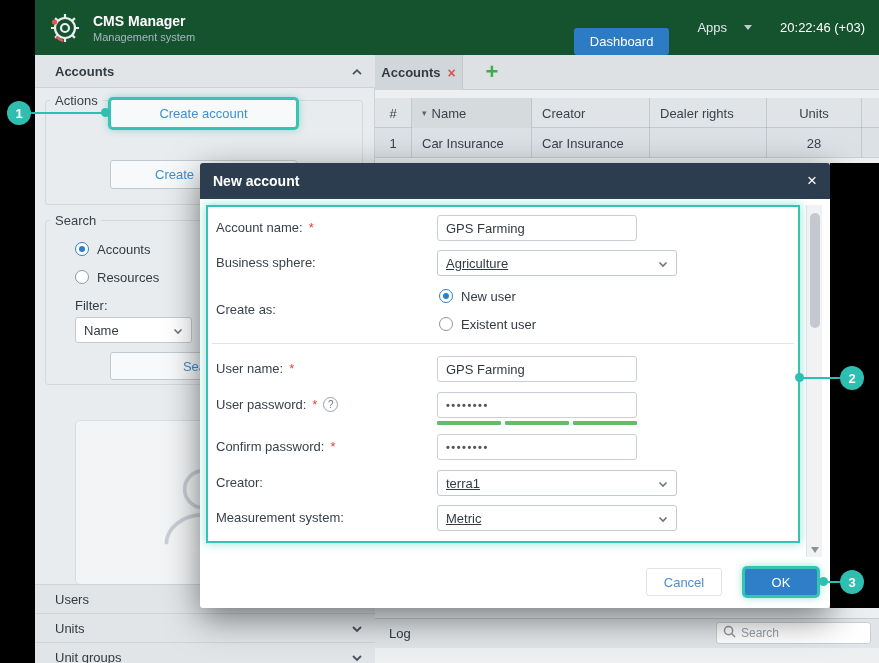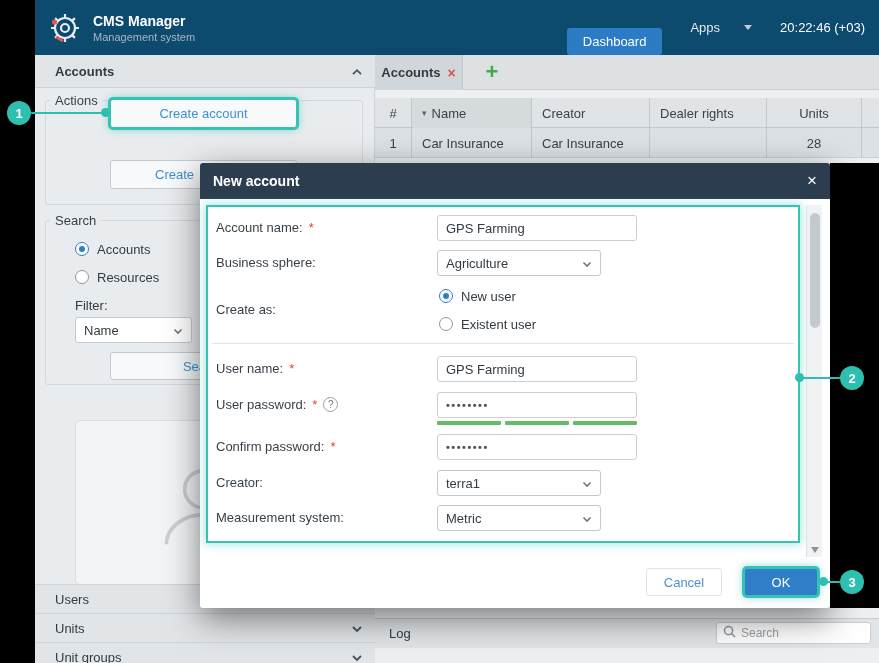--- a/index.html
+++ b/index.html
@@ -5,28 +5,28 @@
   * { margin:0; padding:0; box-sizing:border-box; }
   html,body { background:#000; }
   body { font-family:"Liberation Sans", sans-serif; }
   .stage { position:relative; width:879px; height:663px; background:#000; overflow:hidden; }
   .abs { position:absolute; }
 
   
   .app { position:absolute; left:35px; top:0; width:844px; height:663px; background:#edeff1; z-index:1; overflow:hidden; }
 
   
-  .topbar { position:absolute; left:0; top:0; right:0; height:55px; background:#0c4a6e; display:flex; align-items:center; padding-left:10px; }
+  .topbar { position:absolute; left:0; top:0; right:0; height:55px; background:#14532d; display:flex; align-items:center; padding-left:10px; }
   .logo { width:40px; height:40px; display:flex; align-items:center; justify-content:center; }
   .titles { margin-left:8px; }
   .app-title { color:#fff; font-size:14px; font-weight:bold; }
   .app-subtitle { color:#a9b6c3; font-size:11px; margin-top:2px; }
   .top-right { margin-left:auto; display:flex; align-items:center; gap:28px; padding-right:14px; }
   .dash-btn { background:#2b7cc4; color:#fff; border:none; border-radius:3px; font-size:13px; padding:6px 16px; cursor:pointer; font-family:inherit;margin-top:28px; }
-  .apps { color:#e3e9ef; font-size:13px; display:flex; align-items:center; gap:24px; cursor:pointer; }
+  .apps { color:#e3e9ef; font-size:13px; display:flex; align-items:center; gap:17px; cursor:pointer; }
   .caret { width:0; height:0; border-left:4px solid transparent; border-right:4px solid transparent; border-top:5px solid #c2ccd6; }
   .time { color:#fff; font-size:13px; }
 
   
   .sidebar { position:absolute; left:0; top:55px; width:340px; bottom:0; background:#e9ecee; border-right:1px solid #ccd2d7; }
   .side-head { position:absolute; left:0; top:0; width:340px; height:33px; background:#e2e5e8; border-bottom:1px solid #ccd2d7; display:flex; align-items:center; padding:0 12px 0 20px; font-size:13px; font-weight:bold; color:#333b42; }
   .side-head .chev { margin-left:auto; }
   fieldset.grp { position:absolute; border:1px solid #d3d8dc; border-radius:3px; }
   fieldset.grp legend { font-size:13px; color:#39424a; padding:0 5px; margin-left:4px; }
   .sbtn { position:absolute; background:#f7f9fa; border:1px solid #c2cad0; border-radius:3px; color:#3f8fd4; font-size:13px; text-align:center; line-height:27px; cursor:pointer; }
@@ -59,21 +59,21 @@
   
   .modal { position:absolute; left:200px; top:163px; width:630px; height:445px; background:#fff; border-radius:3px; box-shadow:0 10px 34px rgba(0,0,0,.5); z-index:20; }
   .m-head { position:absolute; left:0; top:0; right:0; height:36px; background:#2c3d4f; border-radius:3px 3px 0 0; display:flex; align-items:center; padding:0 13px; color:#fff; font-size:14px; font-weight:bold; }
   .m-close { margin-left:auto; font-size:17px; font-weight:normal; color:#fff; cursor:pointer; }
   .m-content { position:absolute; left:6px; top:42px; width:594px; height:338px; border:2px solid #35c3b4; box-shadow:0 0 9px 1px rgba(53,195,180,.45); background:#fff; }
   .m-row-label { position:absolute; left:8px; font-size:13px; color:#39424a; display:flex; align-items:center; gap:6px; }
   .req { color:#e0443e; }
   .help-icon { width:15px; height:15px; border:1px solid #98a0a8; border-radius:50%; color:#707880; font-size:10px; display:inline-flex; align-items:center; justify-content:center; }
   .txt { position:absolute; left:229px; width:200px; height:26px; border:1px solid #c9cfd4; border-radius:3px; padding:0 8px; font-size:13px; color:#333b42; font-family:inherit; outline:none; background:#fff; }
   .txt.pass { letter-spacing:1.5px; font-weight:bold; font-size:11px; color:#555; }
-  .m-sel { left:229px; width:164px; height:26px; }
+  .m-sel { left:229px; width:240px; height:26px;text-decoration:underline; }
   .divider { position:absolute; left:4px; right:4px; height:1px; background:#e2e5e8; }
   .bars { position:absolute; left:229px; width:200px; display:flex; gap:4px; }
   .bar { height:4px; width:64px; background:#66bb6a; border-radius:1px; }
   .m-scroll { position:absolute; left:606px; top:42px; width:16px; height:352px; background:#f1f2f4; border-left:1px solid #e0e3e6; }
   .m-thumb { position:absolute; left:3px; top:8px; width:10px; height:115px; background:#c3c9cf; border-radius:6px; cursor:pointer; }
   .m-down { position:absolute; left:4px; bottom:4px; width:0; height:0; border-left:4px solid transparent; border-right:4px solid transparent; border-top:6px solid #8a929a; cursor:pointer; }
   .m-btn-cancel { position:absolute; left:446px; top:405px; width:76px; height:28px; background:#fff; border:1px solid #dfe3e6; border-radius:3px; color:#4a90d2; font-size:13px; cursor:pointer; font-family:inherit; }
   .m-btn-ok { position:absolute; left:544px; top:405px; width:74px; height:28px; background:#2e7fc8; border:1px solid #2e7fc8; border-radius:3px; color:#fff; font-size:13px; cursor:pointer; font-family:inherit; }
 
   

